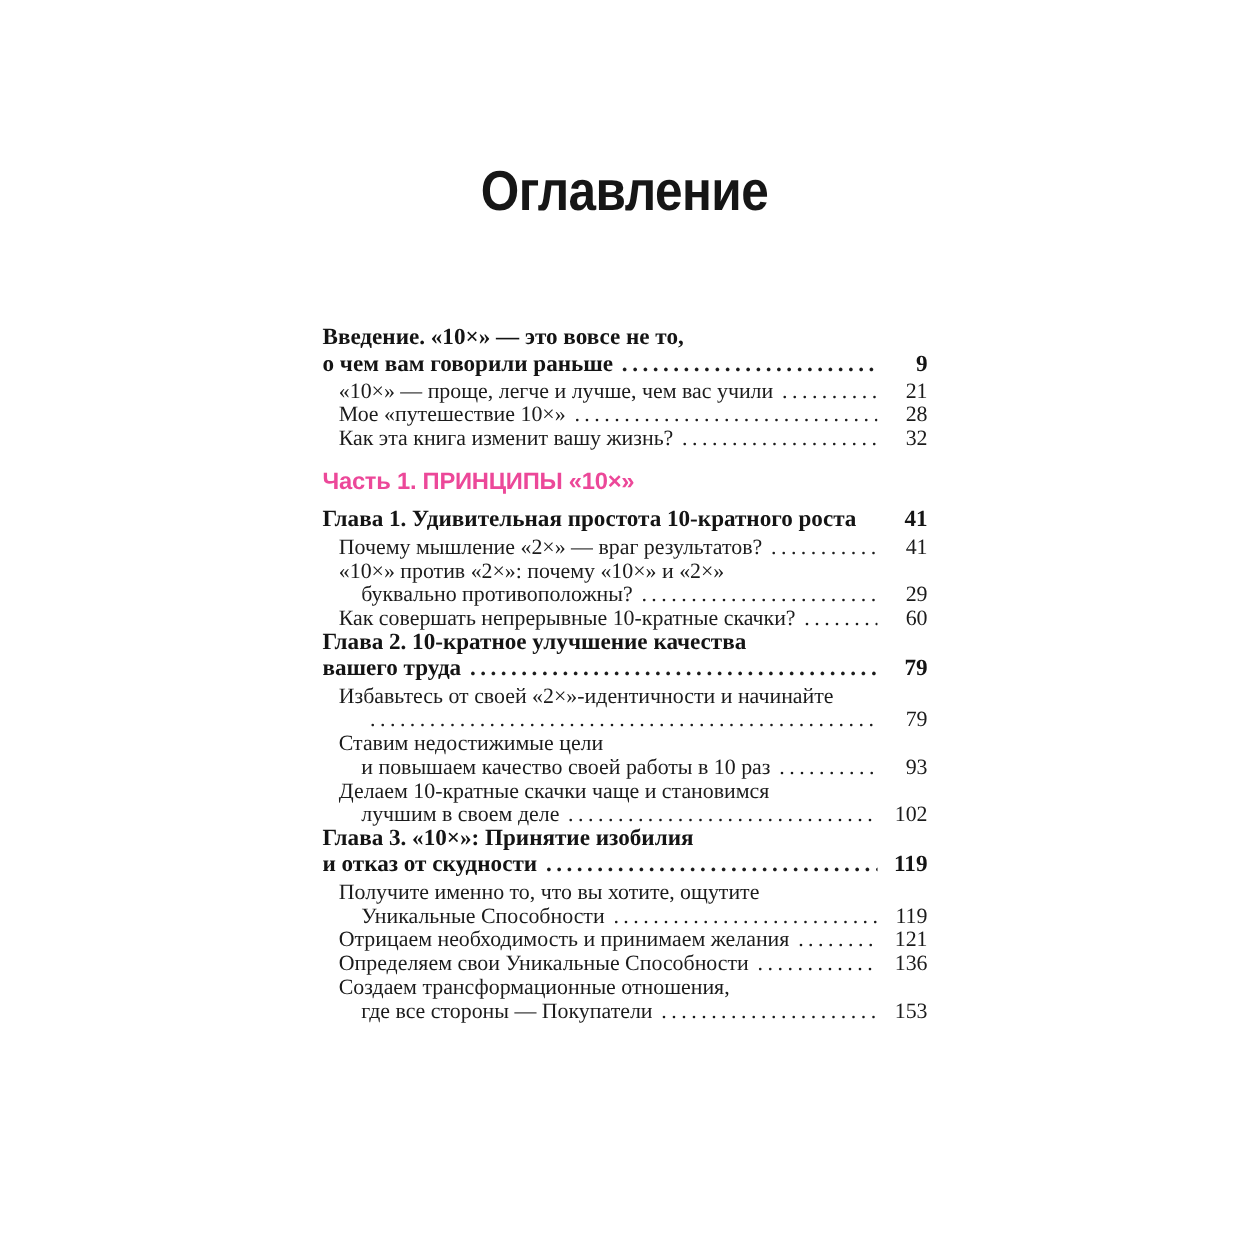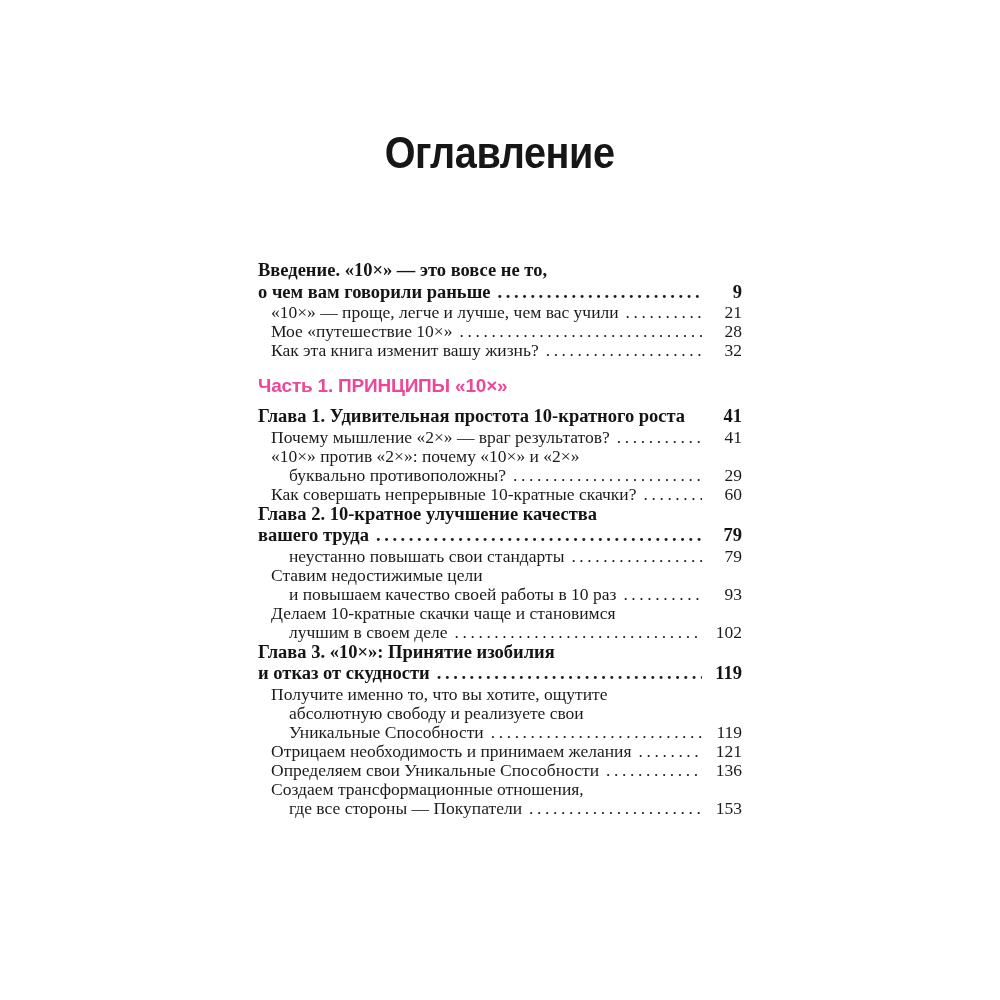--- a/index.html
+++ b/index.html
@@ -147,22 +147,24 @@
       </div>
       <div class="group chapter">
         <div class="row bold">
           <span class="txt">Глава 2. 10-кратное улучшение качества</span>
         </div>
         <div class="row bold">
           <span class="txt">вашего труда</span>
           <span class="dots">................................................................................</span>
           <span class="pagenum">79</span>
         </div>
-        <div class="row ind2">
-          <span class="txt">неустанно повышать свои стандарты</span>
+        <div class="row ind1">
+          <span class="txt">Избавьтесь от своей «2×»-идентичности и начинайте</span>
+        </div>
+        <div class="row ind2">
           <span class="dots">................................................................................</span>
           <span class="pagenum">79</span>
         </div>
         <div class="row ind1">
           <span class="txt">Ставим недостижимые цели</span>
         </div>
         <div class="row ind2">
           <span class="txt">и повышаем качество своей работы в 10 раз</span>
           <span class="dots">................................................................................</span>
           <span class="pagenum">93</span>
@@ -180,23 +182,20 @@
         <div class="row bold">
           <span class="txt">Глава 3. «10×»: Принятие изобилия</span>
         </div>
         <div class="row bold">
           <span class="txt">и отказ от скудности</span>
           <span class="dots">................................................................................</span>
           <span class="pagenum">119</span>
         </div>
         <div class="row ind1">
           <span class="txt">Получите именно то, что вы хотите, ощутите</span>
-        </div>
-        <div class="row ind2">
-          <span class="txt">абсолютную свободу и реализуете свои</span>
         </div>
         <div class="row ind2">
           <span class="txt">Уникальные Способности</span>
           <span class="dots">................................................................................</span>
           <span class="pagenum">119</span>
         </div>
         <div class="row ind1">
           <span class="txt">Отрицаем необходимость и принимаем желания</span>
           <span class="dots">................................................................................</span>
           <span class="pagenum">121</span>

